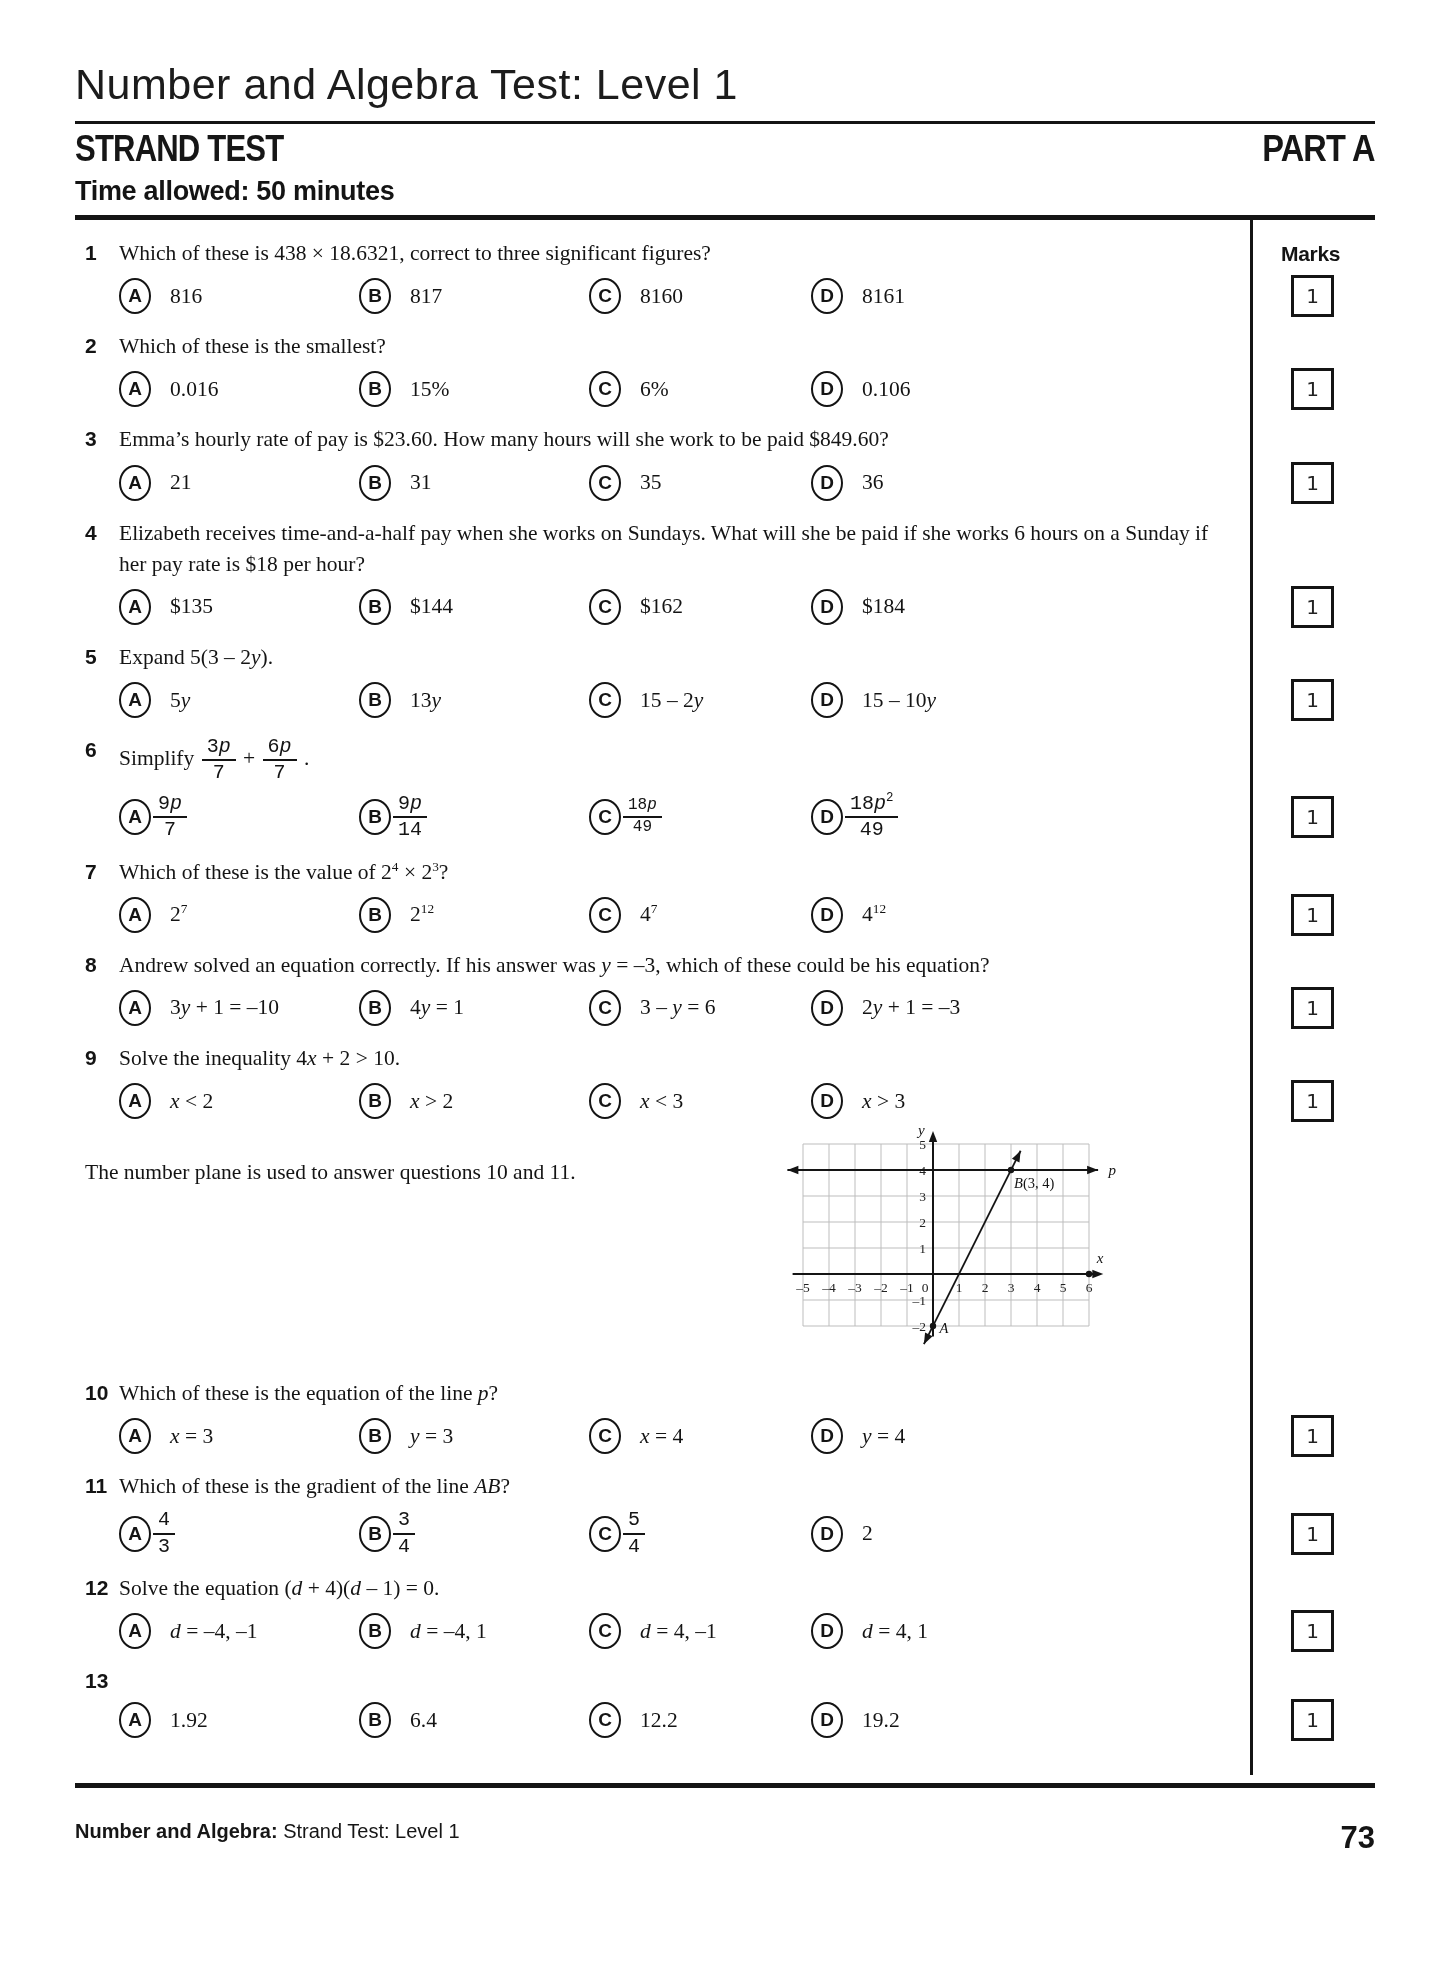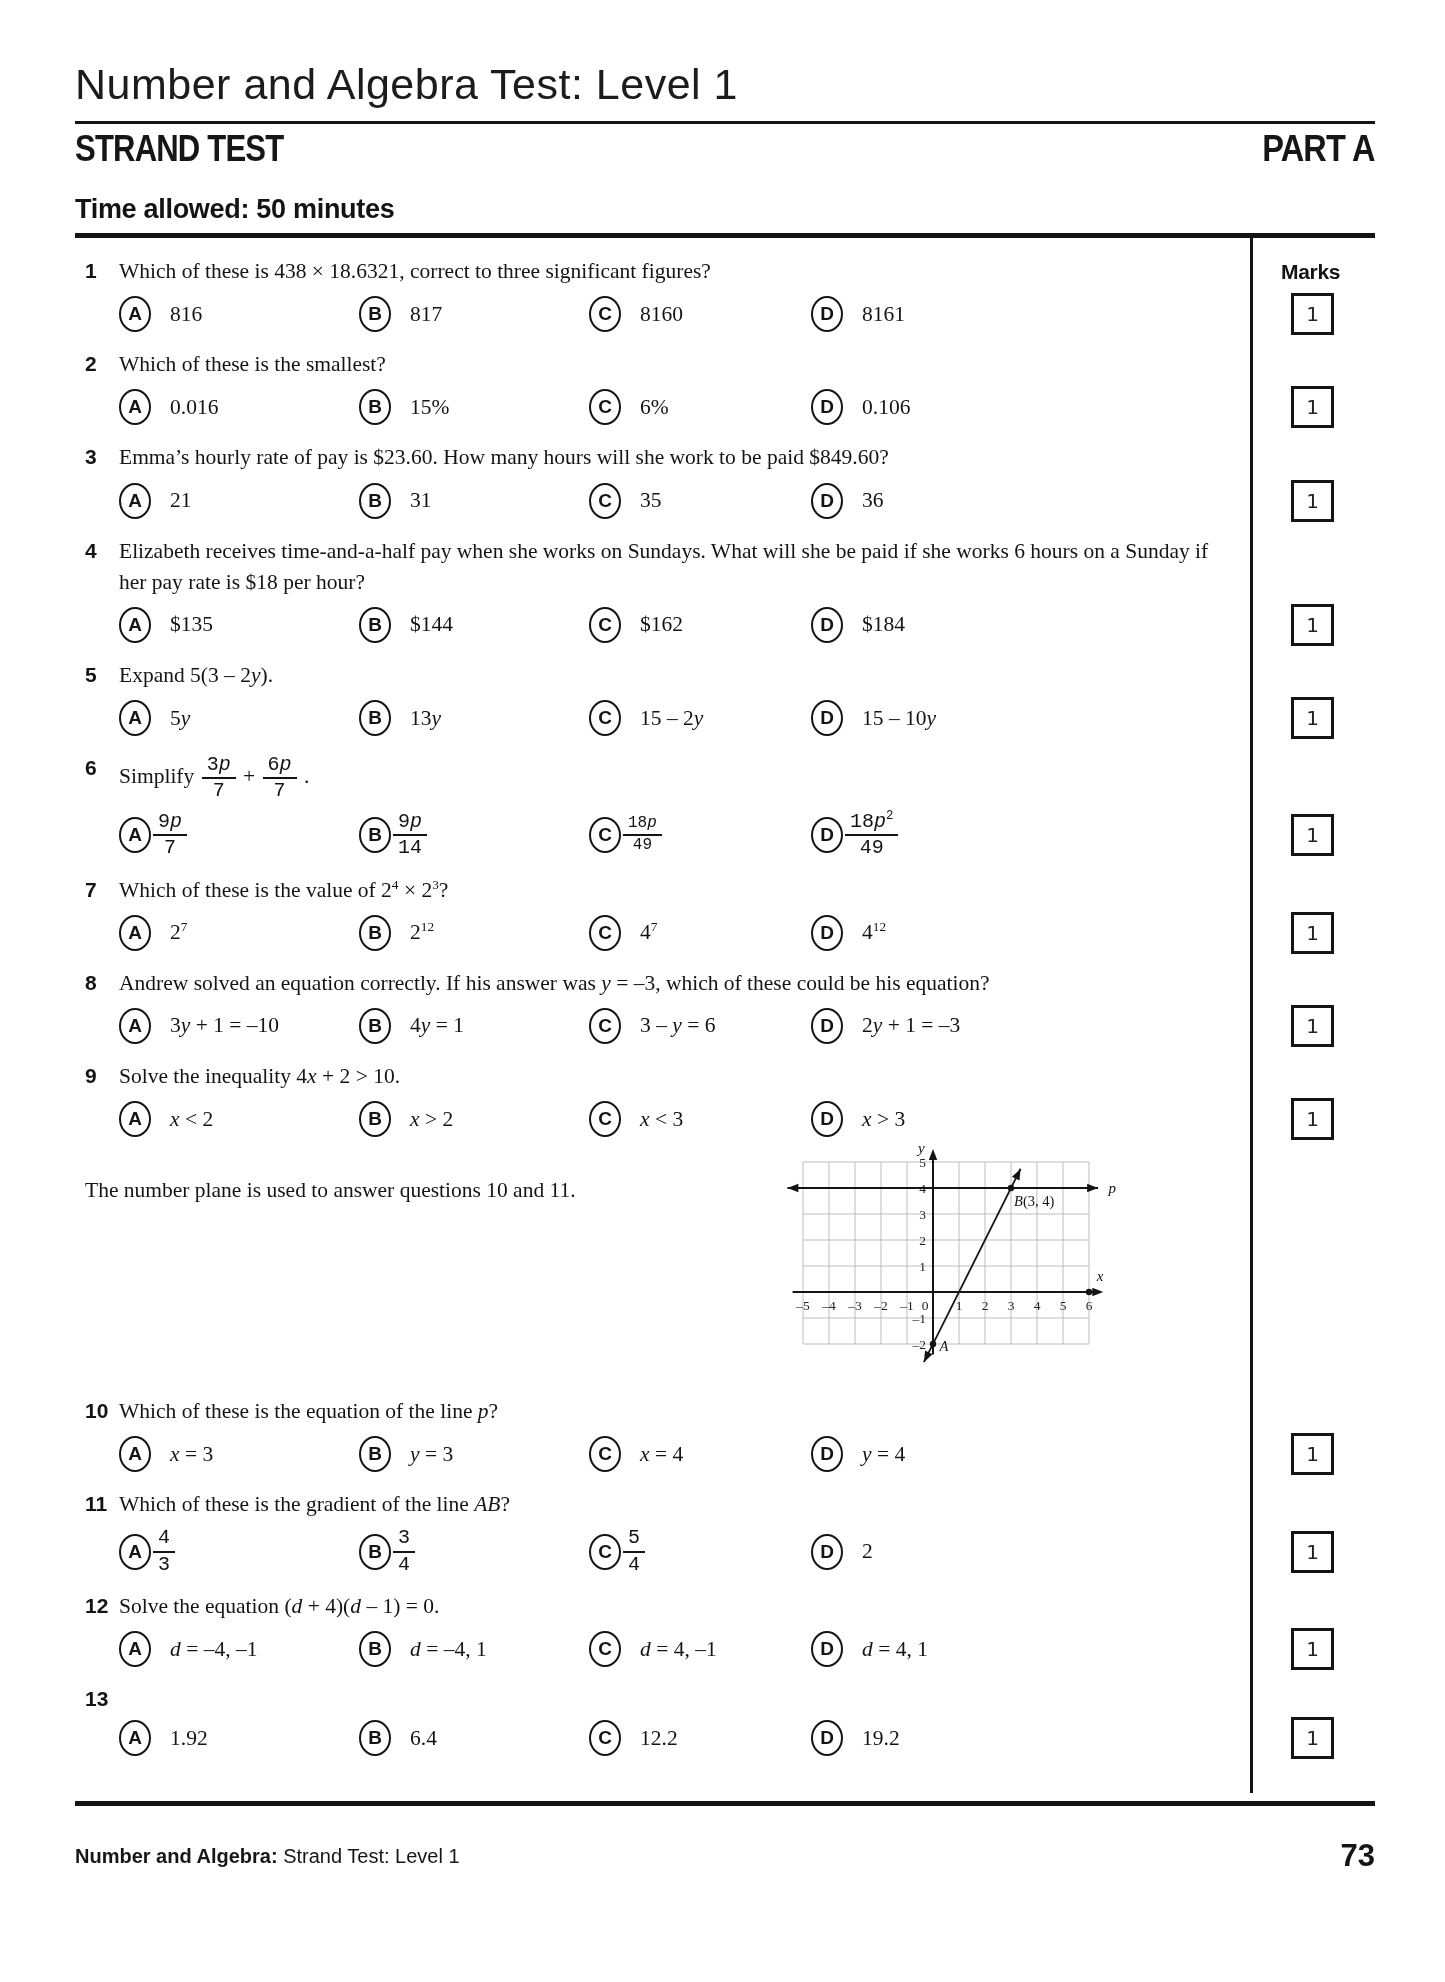--- a/index.html
+++ b/index.html
@@ -7,42 +7,42 @@
     width:1445px;height:1982px;background:#ffffff;color:#111;
     font-family:"Liberation Sans",sans-serif;position:relative;overflow:hidden;
     -webkit-font-smoothing:antialiased;
   }
   .sheet{position:absolute;left:75px;top:0;width:1300px}
   .title{margin-top:60px;font-size:43px;font-weight:400;letter-spacing:.5px;color:#1c1c1c}
   .rule-thin{height:3px;background:#141414;margin-top:12px}
   .bannerrow{display:flex;justify-content:space-between;align-items:flex-end;margin-top:4px}
   .strand{font-weight:700;font-size:37px;letter-spacing:-1px;transform:scaleX(.84);transform-origin:left center;color:#161616}
   .part{font-weight:700;font-size:37px;letter-spacing:-1px;transform:scaleX(.88);transform-origin:right center;color:#161616}
-  .time{font-weight:700;font-size:27px;letter-spacing:-.3px;margin-top:24px;color:#141414}
+  .time{font-weight:700;font-size:27px;letter-spacing:-.3px;margin-top:6px;color:#141414}
   .rule-thick{height:5px;background:#141414;margin-top:8px}
   .qarea{position:relative;width:1178px;border-right:3px solid #141414;padding:18px 0 6px 10px;box-sizing:border-box;min-height:1555px}
   .marks-head{position:absolute;left:1206px;top:22px;font-weight:700;font-size:21px;letter-spacing:-.3px;width:110px;color:#141414}
   .qblock{position:relative;margin-bottom:14px}
   .qrow{display:flex;align-items:flex-start}
   .qnum{font-weight:700;font-size:21px;flex:0 0 34px;padding-top:3px;color:#141414}
   .qtext{font-family:"Liberation Serif",serif;font-size:21.5px;line-height:1.45;max-width:1120px;color:#141414}
   .qtext .frac{font-size:20px}
   .opts{display:grid;grid-template-columns:240px 230px 222px 1fr;padding-left:34px;margin-top:6px;align-items:center;position:relative;min-height:42px}
   .option{display:flex;align-items:center}
   .letter{flex:0 0 auto;box-sizing:border-box;width:32px;height:36px;border:2.5px solid #141414;border-radius:50%;display:flex;align-items:center;justify-content:center;font-weight:700;font-size:19px;color:#141414}
   .val{margin-left:19px;font-family:"Liberation Serif",serif;font-size:21.5px;white-space:nowrap;color:#141414}
   sup{font-size:.62em;vertical-align:super;line-height:0}
   .frac{display:inline-flex;flex-direction:column;align-items:center;font-family:Liberation Mono, monospace;line-height:1.12;vertical-align:middle;margin:1px 2px}
   .fnum{display:block;padding:0 5px 1px;border-bottom:2px solid #141414}
   .fden{display:block;padding-top:1px}
   .mark{position:absolute;left:1206px;top:50%;transform:translateY(-50%);box-sizing:border-box;width:43px;height:42px;border:3.5px solid #141414;display:flex;align-items:center;justify-content:center;font-family:"DejaVu Sans",sans-serif;font-size:20px;color:#222;background:#fff}
   .figrow{position:relative;height:234px;margin:2px 0 8px}
   .fignote{position:absolute;left:0;top:24px;font-family:"Liberation Serif",serif;font-size:21.5px;color:#141414}
   .figsvg{position:absolute;left:688px;top:-8px}
-  .footer{display:flex;justify-content:space-between;align-items:center;margin-top:32px}
+  .footer{display:flex;justify-content:space-between;align-items:flex-start;margin-top:32px}
   .f-left{font-size:20px;color:#161616}
   .f-left .b{font-weight:700}
   .f-page{font-weight:700;font-size:31px;color:#141414}
 </style>
 </head>
 <body>
 
 <div class="sheet">
   <div class="title">Number and Algebra Test: Level 1</div>
   <div class="rule-thin"></div>

